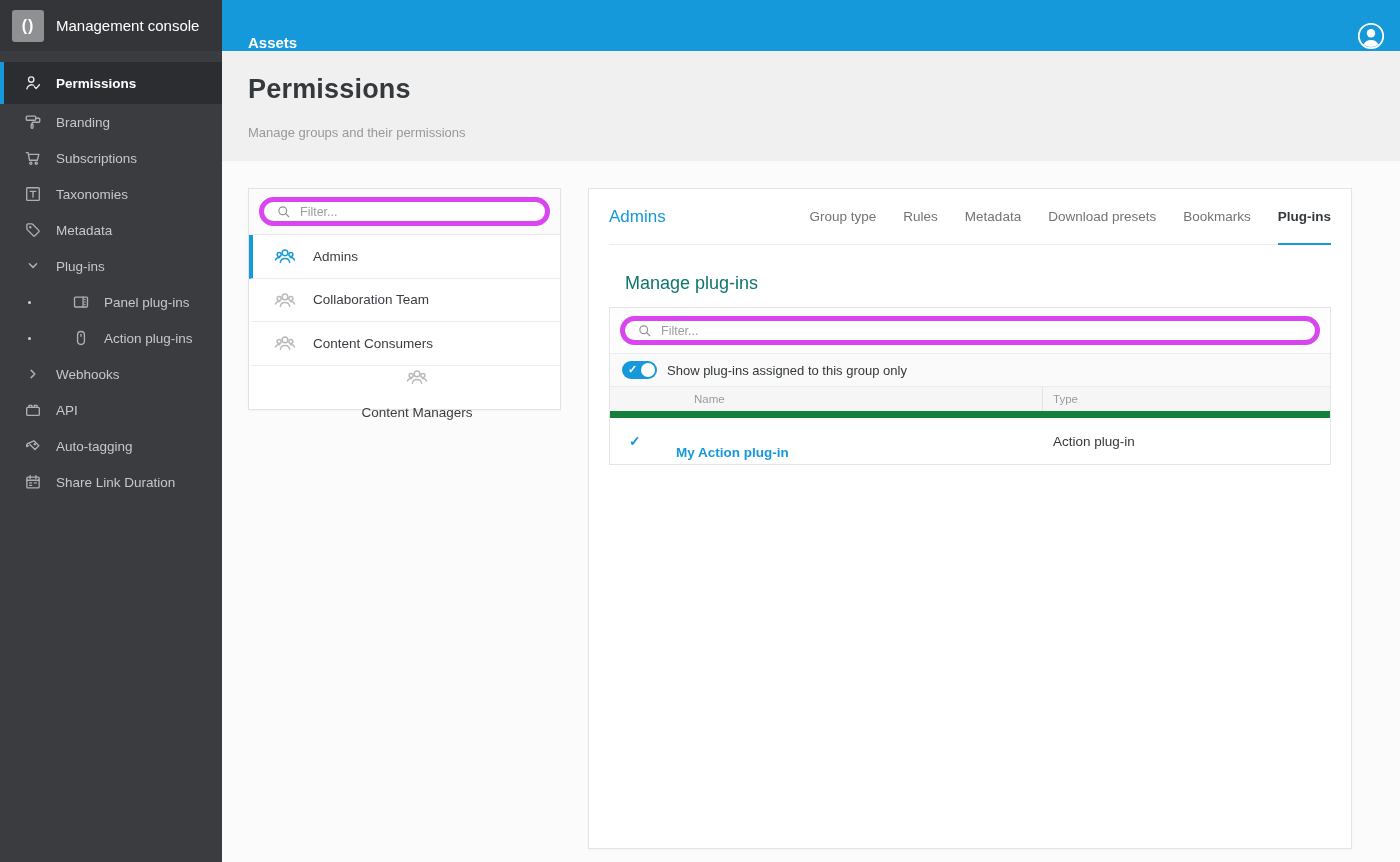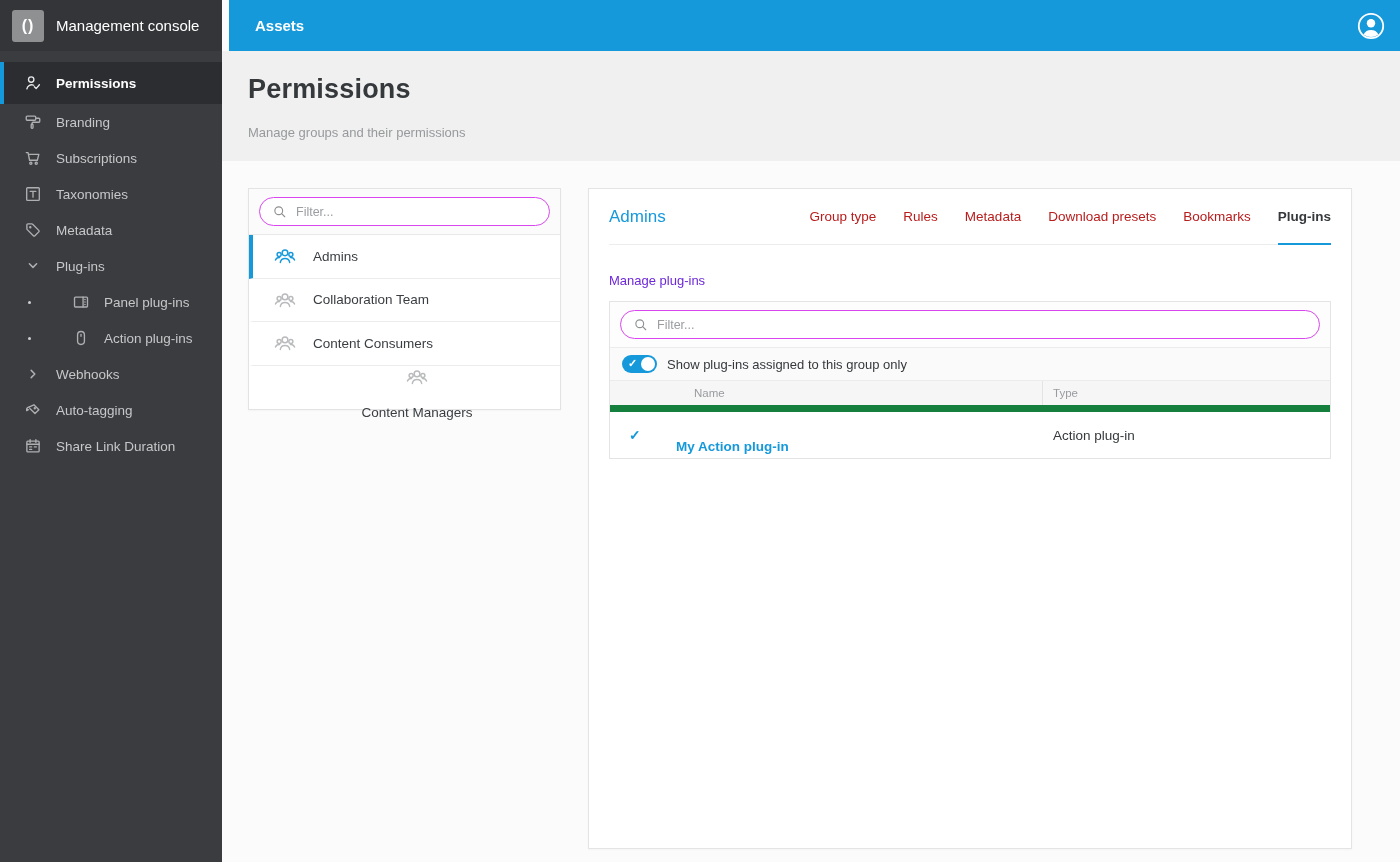--- a/index.html
+++ b/index.html
@@ -57,23 +57,22 @@
     background: #cfcfd1; flex: 0 0 3px;
     margin-right: 14px;
   }
   .nav-item.child .nav-icon { margin-left: 13px; }
 
   
   .main { flex: 1; display: flex; flex-direction: column; min-width: 0; }
   .topbar {
     height: 51px; flex: 0 0 51px;
     background: #1699db; color: #fff;
-    display: flex; align-items: center;
+    display: flex; align-items: flex-end;
     padding: 0 14px 0 26px;
-    margin-left: 7px;
   }
   .topbar-title { font-size: 15px; font-weight: bold; }
   .topbar-spacer { flex: 1; }
   .avatar { width: 30px; height: 30px; cursor: pointer; }
   .avatar svg { width: 100%; height: 100%; display: block; }
 
   .page-header {
     background: #f0f0f1;
     padding: 23px 26px 21px 26px;
   }
@@ -97,21 +96,21 @@
     box-shadow: 0 1px 2px rgba(0,0,0,0.03);
   }
   .group-filter-section {
     background: #fbfbfc;
     padding: 8px 10px;
     border-bottom: 1px solid #e9e9ea;
   }
   .pill-input {
     display: flex; align-items: center; gap: 9px;
     background: #fff;
-    border: 1px solid #d946ef;
+    border: 5px solid #d946ef;
     border-radius: 15px;
     height: 29px;
     padding: 0 12px;
   }
   .search-icon { width: 15px; height: 15px; color: #8d8f91; flex: 0 0 15px; }
   .search-icon svg { width: 100%; height: 100%; display: block; }
   .pill-input input {
     border: none; outline: none; background: transparent;
     font-family: "Liberation Sans", sans-serif;
     font-size: 12.5px; color: #35393c; width: 100%;
@@ -148,32 +147,32 @@
     border-bottom: 1px solid #ededee;
     height: 56px;
   }
   .detail-title {
     font-size: 17px; color: #1699db;
     align-self: center;
   }
   .tabs { display: flex; gap: 27px; }
   .tab {
     display: flex; align-items: center;
-    font-size: 13.5px; color: #b91c1c;
+    font-size: 13.5px; color: #737373;
     cursor: pointer;
     border-bottom: 2px solid transparent;
     margin-bottom: -1px;
     padding-top: 1px;
   }
   .tab.active {
     color: #35393c; font-weight: bold;
     border-bottom-color: #1699db;
   }
 
-  .section-title { font-size: 13px; color: #6d28d9; margin: 28px 0 13px 0; }
+  .section-title { font-size: 18px; color: #0f766e; margin: 28px 0 13px 16px; }
 
   .manage-box { border: 1px solid #e4e4e5; }
   .manage-filter-row {
     padding: 8px 10px;
     background: #fdfdfd;
     border-bottom: 1px solid #ececed;
   }
   .toggle-row {
     display: flex; align-items: center; gap: 10px;
     padding: 7px 12px;
@@ -324,20 +323,29 @@
 
       <div class="nav-item">
         <span class="nav-icon">
           <svg viewBox="0 0 20 20" fill="none" stroke="currentColor" stroke-width="1.7" stroke-linecap="round" stroke-linejoin="round">
               <polyline points="8,6 12,10 8,14"></polyline>
             </svg>
         </span>
         <span>Webhooks</span>
       </div>
 
+      <div class="nav-item">
+        <span class="nav-icon">
+          <svg viewBox="0 0 20 20" fill="none" stroke="currentColor" stroke-width="1.5" stroke-linecap="round" stroke-linejoin="round">
+              <rect x="3" y="7" width="14" height="9" rx="1"></rect>
+              <path d="M5.5 7V4.8h3.2V7M11.3 7V4.8h3.2V7"></path>
+            </svg>
+        </span>
+        <span>API</span>
+      </div>
 
       <div class="nav-item">
         <span class="nav-icon">
           <svg viewBox="0 0 20 20" fill="none" stroke="currentColor" stroke-width="1.5" stroke-linecap="round" stroke-linejoin="round">
               <path d="M6 6.5l5-2.3 5.5 5.5-4.3 4.3L6.5 8.3"></path>
               <path d="M6 6.5a3.5 3.5 0 0 0-3 3.8M3 8.5l0 2.2M3 10.7l1.9-1"></path>
               <circle cx="12" cy="8" r="0.6" fill="currentColor"></circle>
             </svg>
         </span>
         <span>Auto-tagging</span>

